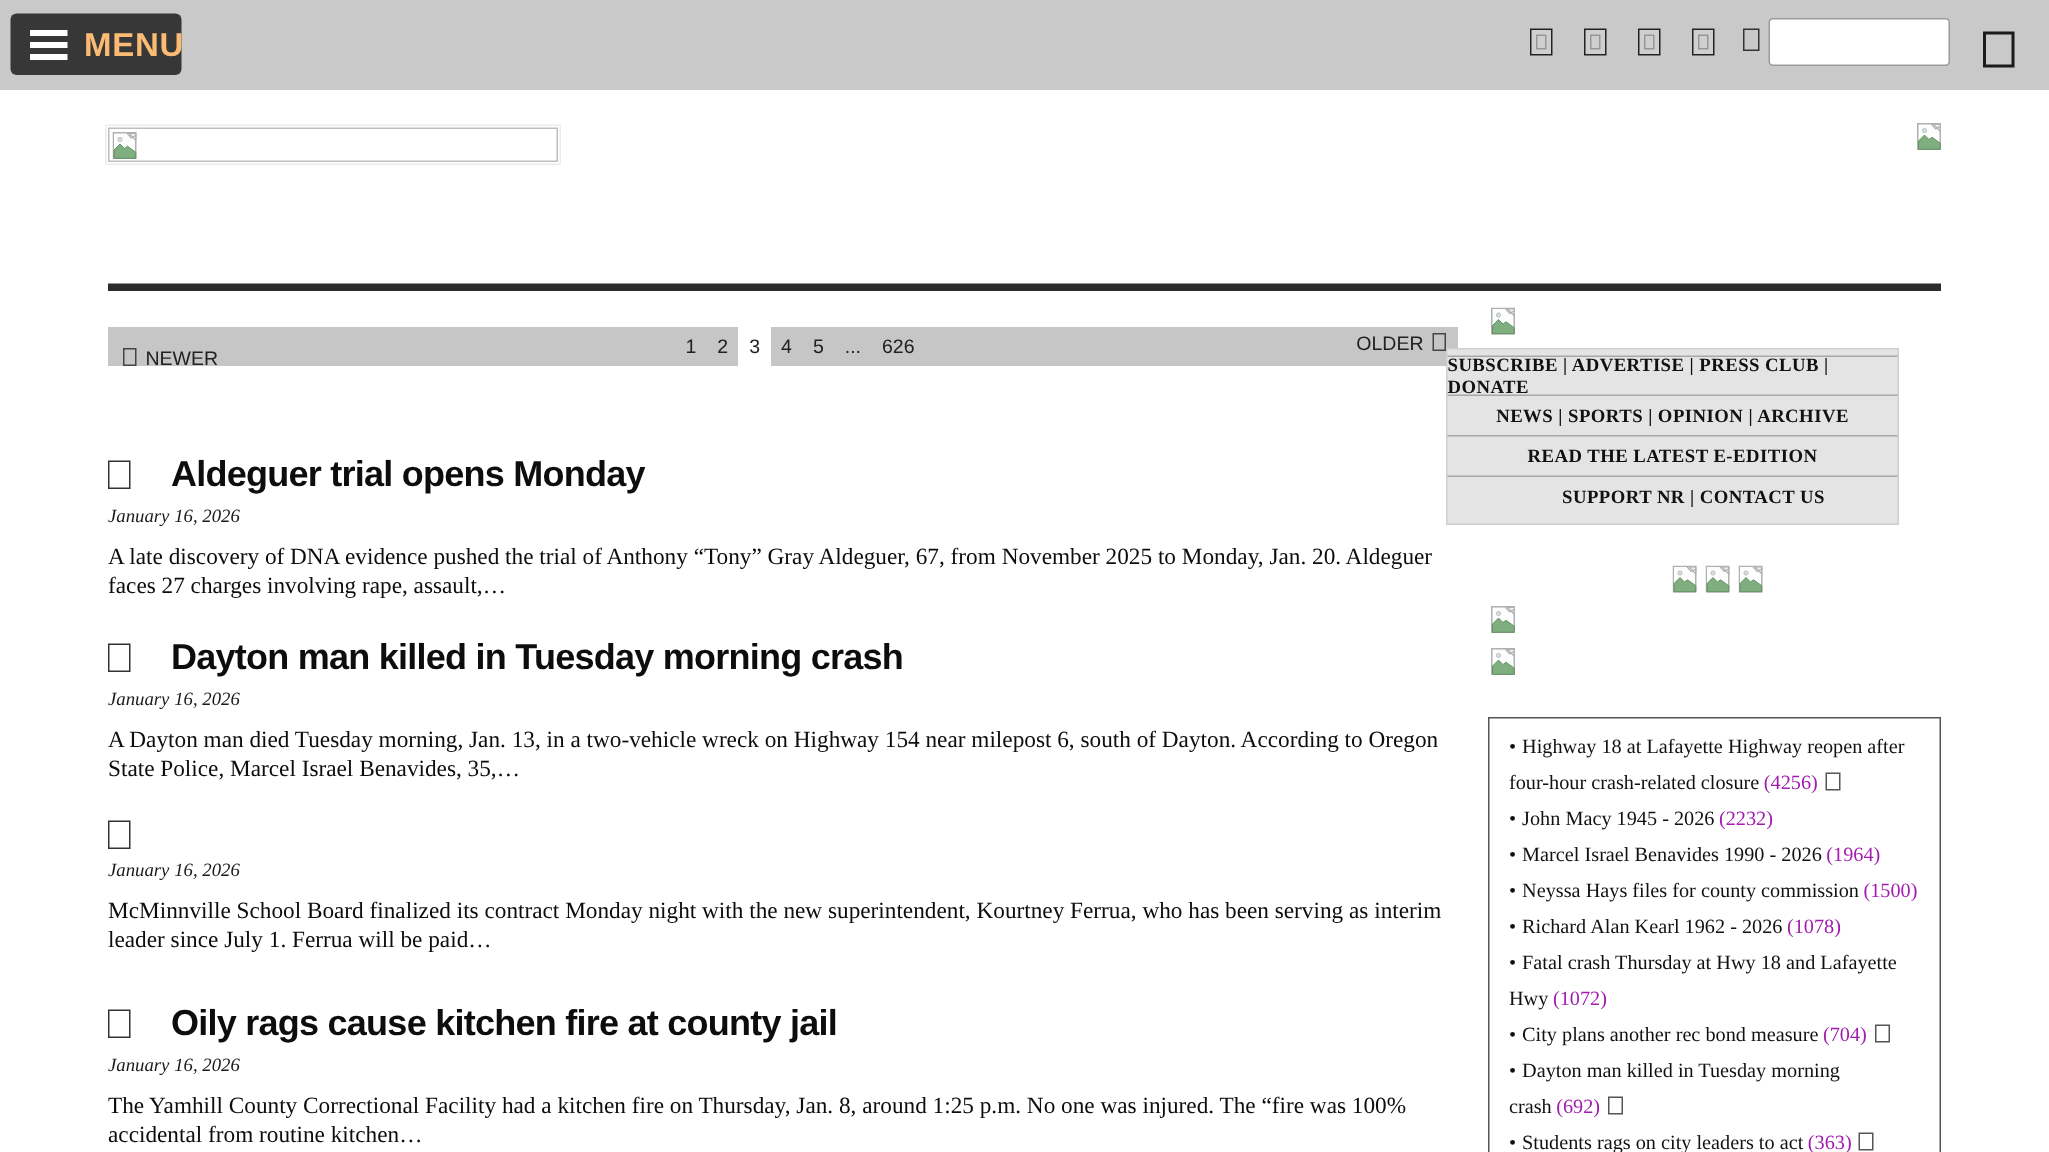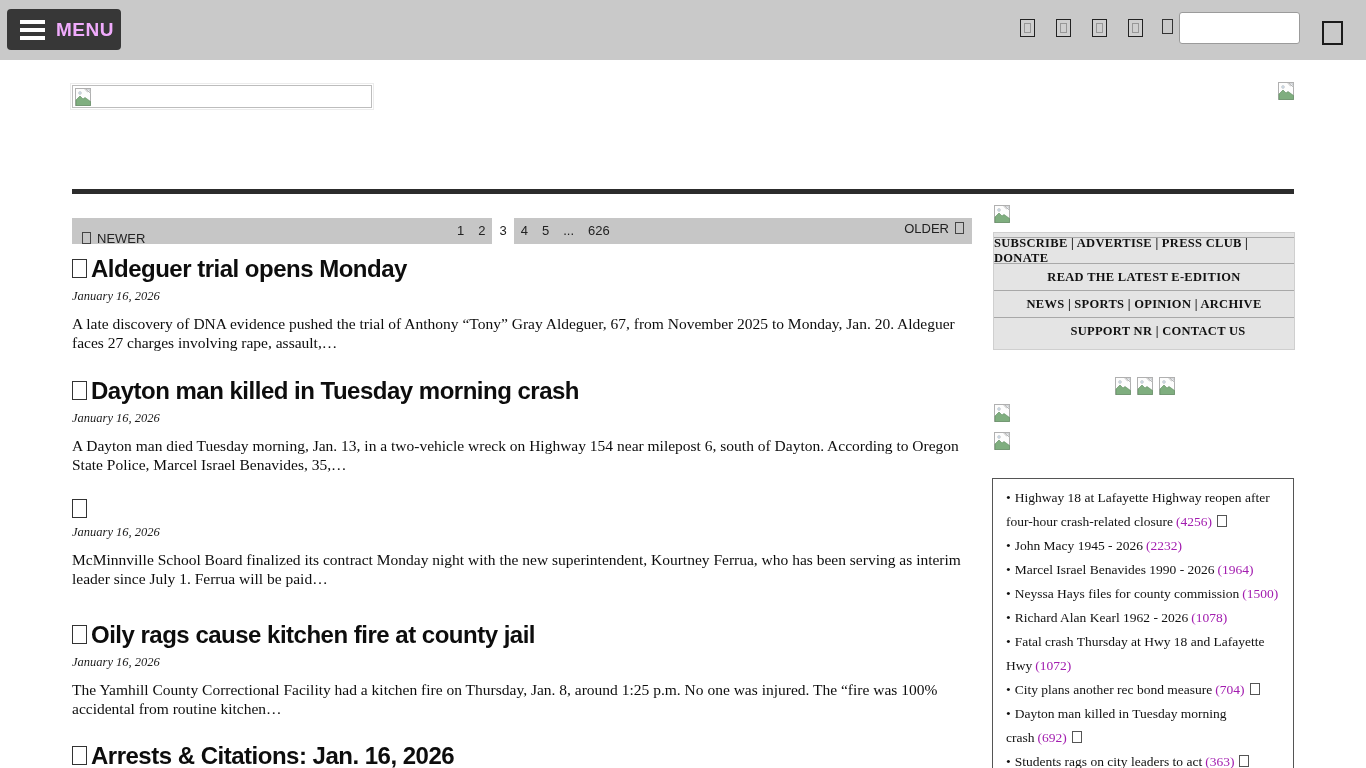--- a/index.html
+++ b/index.html
@@ -6,21 +6,21 @@
   html,body { background:#fff; }
   body { font-family:"Liberation Sans", sans-serif; }
   #screen { position:relative; width:1366px; height:768px; overflow:hidden; background:#fff; }
 
   
   .topbar { position:absolute; top:0; left:0; width:1366px; height:60px; background:#c9c9c9; }
   .menu-btn { position:absolute; top:9px; left:7px; width:114px; height:41px; background:#373737;
               border-radius:4px; display:flex; align-items:center; gap:11px; padding:0 13px; cursor:pointer; }
   .hamburger { display:flex; flex-direction:column; gap:4px; }
   .hamburger span { display:block; width:25px; height:4px; background:#fff; }
-  .menu-label { color:#f0abfc; font-size:19px; font-weight:bold; letter-spacing:0.5px; }
+  .menu-label { color:#fdba74; font-size:22px; font-weight:bold; letter-spacing:0.5px; }
 
   .social-row { position:absolute; top:19px; left:1020px; display:flex; gap:21px; }
   .tofu-social { width:15px; height:18px; border:1px solid #222; display:flex; align-items:center; justify-content:center; background:#cfcfcf; }
   .tofu-social i { display:block; width:7px; height:10px; border:1px solid #979797; }
 
   .tofu-sm { display:inline-block; width:11px; height:15px; border:1px solid #333; }
   .search-glyph { position:absolute; top:19px; left:1162px; }
   .search-input { position:absolute; top:12px; left:1179px; width:121px; height:32px; border:1px solid #9b9b9b;
                   border-radius:3px; background:#fff; padding:0 8px; font-size:13px; outline:none; }
   .search-btn { position:absolute; top:21px; left:1322px; width:21px; height:24px; border:2px solid #1b1b1b; background:transparent; cursor:pointer; }
@@ -41,28 +41,28 @@
   .pag-older { position:absolute; right:8px; top:0; height:20px; display:flex; align-items:center; gap:6px; cursor:pointer;justify-content:space-between; }
   .tofu-pg { display:inline-block; width:9px; height:12px; border:1px solid #444; }
   .pag-pages { position:absolute; left:378px; top:0; display:flex; }
   .page { height:26px; padding:5px 7px 0; cursor:pointer; }
   .page.current { background:#fff; height:32px; padding:5px 7px 0; cursor:default; }
   .page.dots { cursor:default; }
 
   
   .article { position:absolute; left:72px; width:900px; }
   .article h2 { font-size:24px; font-weight:bold; letter-spacing:-0.5px; color:#0d0d0d;
-                display:flex; align-items:center; gap:4px; line-height:27px; cursor:pointer; }
+                display:flex; align-items:center; gap:27px; line-height:27px; cursor:pointer;margin-top:48px; }
   .title-tofu { display:inline-block; width:15px; height:19px; border:1px solid #333; flex:none; }
   .article .date { margin-top:7px; font-family:"Liberation Serif", serif; font-style:italic; font-size:12.5px; color:#1a1a1a; }
   .article .excerpt { margin-top:11px; font-family:"Liberation Serif", serif; font-size:15.5px; line-height:18.5px; color:#0d0d0d; }
 
   
   .sb-bimg1 { position:absolute; top:205px; left:994px; }
-  .sb-nav { position:absolute; top:232px; left:993px; width:302px; background:#e4e4e4;
+  .sb-nav { position:absolute; top:232px; left:964px; width:302px; background:#e4e4e4;
             border:1px solid #cfcfcf; padding:4px 0; }
   .sb-nav .row { height:27px; display:flex; align-items:center; justify-content:center;
                  font-family:"Liberation Serif", serif; font-weight:bold; font-size:12.5px; letter-spacing:0.3px;
                  color:#111; border-bottom:1px solid #a8a8a8; cursor:pointer; }
   .sb-nav .row:first-child { border-top:1px solid #a8a8a8; }
   .sb-nav .row:last-child { border-bottom:none;padding-left:28px; }
 
   .sb-social { position:absolute; top:377px; left:1115px; display:flex; gap:5px; }
   .sb-bimg2 { position:absolute; top:404px; left:994px; }
   .sb-bimg3 { position:absolute; top:432px; left:994px; }
@@ -204,22 +204,22 @@
     <rect x="0.5" y="0.5" width="15" height="17" fill="#fdfdfd" stroke="#b0b0b0"></rect>
     <path d="M11 1 L15.5 5.5 L15.5 1 Z" fill="#eef2f7" stroke="#b0b0b0" stroke-width="0.8"></path>
     <path d="M9.5 0.8 L12.5 4 L16 2" fill="none" stroke="#b0b0b0" stroke-width="0.8"></path>
     <path d="M1 12 L5 8 L8 11 L10 9.5 L15.5 13.5 L15.5 17.5 L1 17.5 Z" fill="#7fae7f" stroke="#5d8a5d" stroke-width="0.6"></path>
     <circle cx="5" cy="5" r="1.4" fill="#cfe0ef" stroke="#b0b0b0" stroke-width="0.5"></circle>
   </svg>
 </span>
 
   <div class="sb-nav">
     <div class="row">SUBSCRIBE | ADVERTISE | PRESS CLUB | DONATE</div>
+    <div class="row">NEWS | SPORTS | OPINION | ARCHIVE</div>
     <div class="row">READ THE LATEST E-EDITION</div>
-    <div class="row">NEWS | SPORTS | OPINION | ARCHIVE</div>
     <div class="row">SUPPORT NR | CONTACT US</div>
   </div>
 
   <div class="sb-social">
     <span class="bimg">
   <svg width="17" height="19" viewBox="0 0 17 19">
     <rect x="0.5" y="0.5" width="15" height="17" fill="#fdfdfd" stroke="#b0b0b0"></rect>
     <path d="M11 1 L15.5 5.5 L15.5 1 Z" fill="#eef2f7" stroke="#b0b0b0" stroke-width="0.8"></path>
     <path d="M9.5 0.8 L12.5 4 L16 2" fill="none" stroke="#b0b0b0" stroke-width="0.8"></path>
     <path d="M1 12 L5 8 L8 11 L10 9.5 L15.5 13.5 L15.5 17.5 L1 17.5 Z" fill="#7fae7f" stroke="#5d8a5d" stroke-width="0.6"></path>

